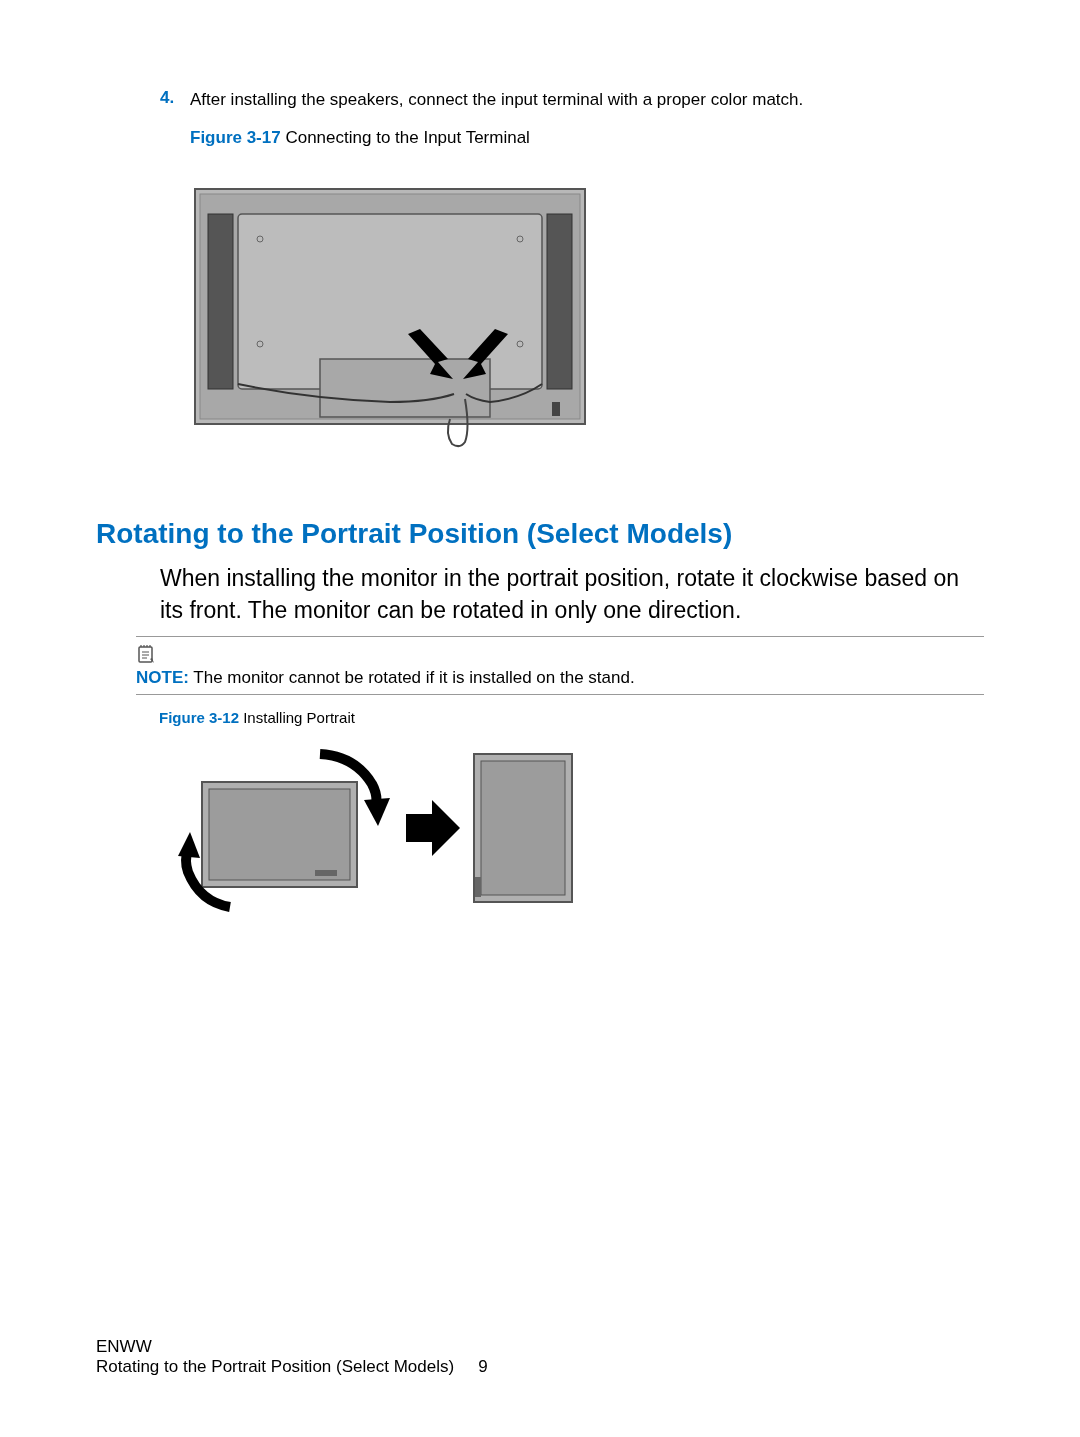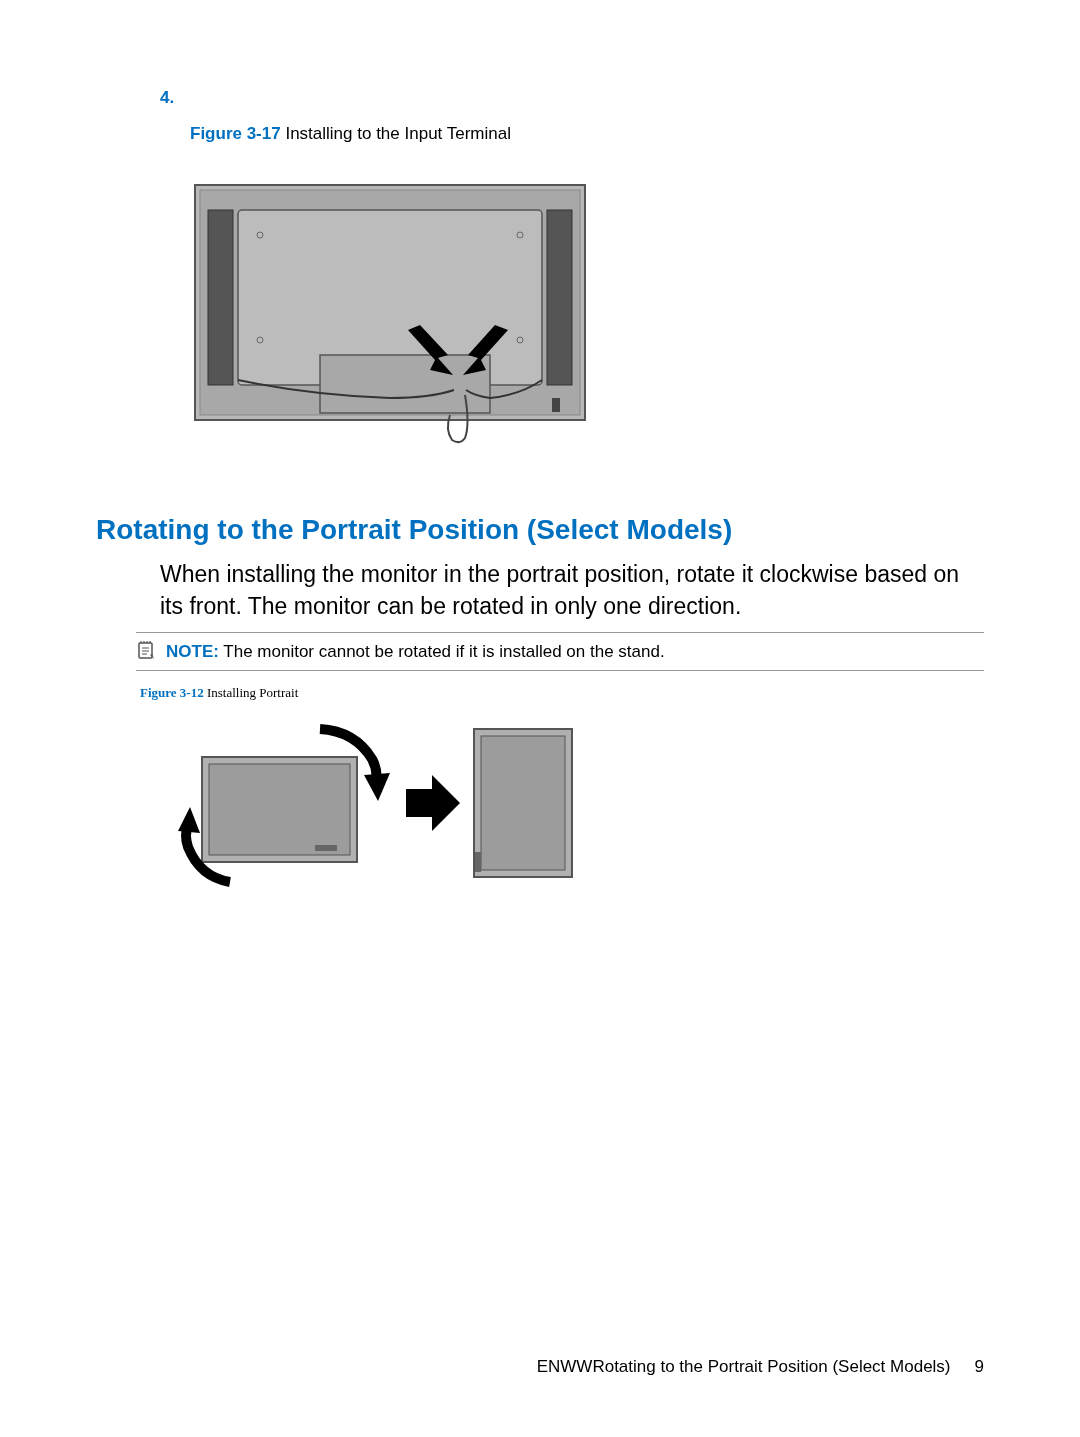--- a/index.html
+++ b/index.html
@@ -65,73 +65,75 @@
       margin-left: 64px;
       margin-bottom: 10px;
     }
     .note-box {
       margin-left: 40px;
       margin-right: 0;
       border-top: 1px solid #999;
       border-bottom: 1px solid #999;
       padding: 6px 0 6px 0;
       display: flex;
-      align-items: center;
+      align-items: flex-start;
       margin-top: 8px;
       margin-bottom: 12px;
+      flex-direction: column;
     }
     .note-icon {
       width: 24px;
       flex-shrink: 0;
       margin-right: 6px;
       margin-top: 1px;
     }
     .note-label {
       color: #0070c0;
       font-weight: bold;
       font-size: 17px;
     }
     .note-text {
       font-size: 17px;
     }
     .figure-caption-2 {
-      margin-left: 44px;
+      margin-left: 63px;
       margin-top: 14px;
-      font-size: 13px;
-      font-family: Liberation Serif, serif;
+      font-size: 15px;
     }
     .figure-image-2 {
       margin-left: 64px;
       margin-top: 16px;
     }
     .footer {
       position: absolute;
       bottom: 60px;
       left: 96px;
       right: 96px;
       display: flex;
       justify-content: flex-end;
       font-size: 17px;
+      flex-direction: column;
     }
     .footer-right {
       display: flex;
       gap: 24px;
     }
   </style>
 </head>
 <body>
 
 <div class="page">
 
   <div class="step-row">
     <div class="step-number">4.</div>
+    <div class="step-text">After installing the speakers, connect the input terminal with a proper color match.</div>
   </div>
 
   <div class="figure-caption">
-    <span class="figure-label">Figure 3-17</span><span class="figure-title">  Installing to the Input Terminal</span>
+    <span class="figure-label">Figure 3-17</span><span class="figure-title">  Connecting to the Input Terminal</span>
   </div>
 
   <div class="figure-image-1">
     <svg width="400" height="280" viewBox="0 0 400 280">
 
       <rect x="5" y="5" width="390" height="235" fill="#b8b8b8" stroke="#555" stroke-width="2"></rect>
       <rect x="10" y="10" width="380" height="225" fill="#a8a8a8" stroke="#888" stroke-width="1"></rect>
 
       <rect x="18" y="30" width="25" height="175" fill="#555" stroke="#333" stroke-width="1"></rect>
 

